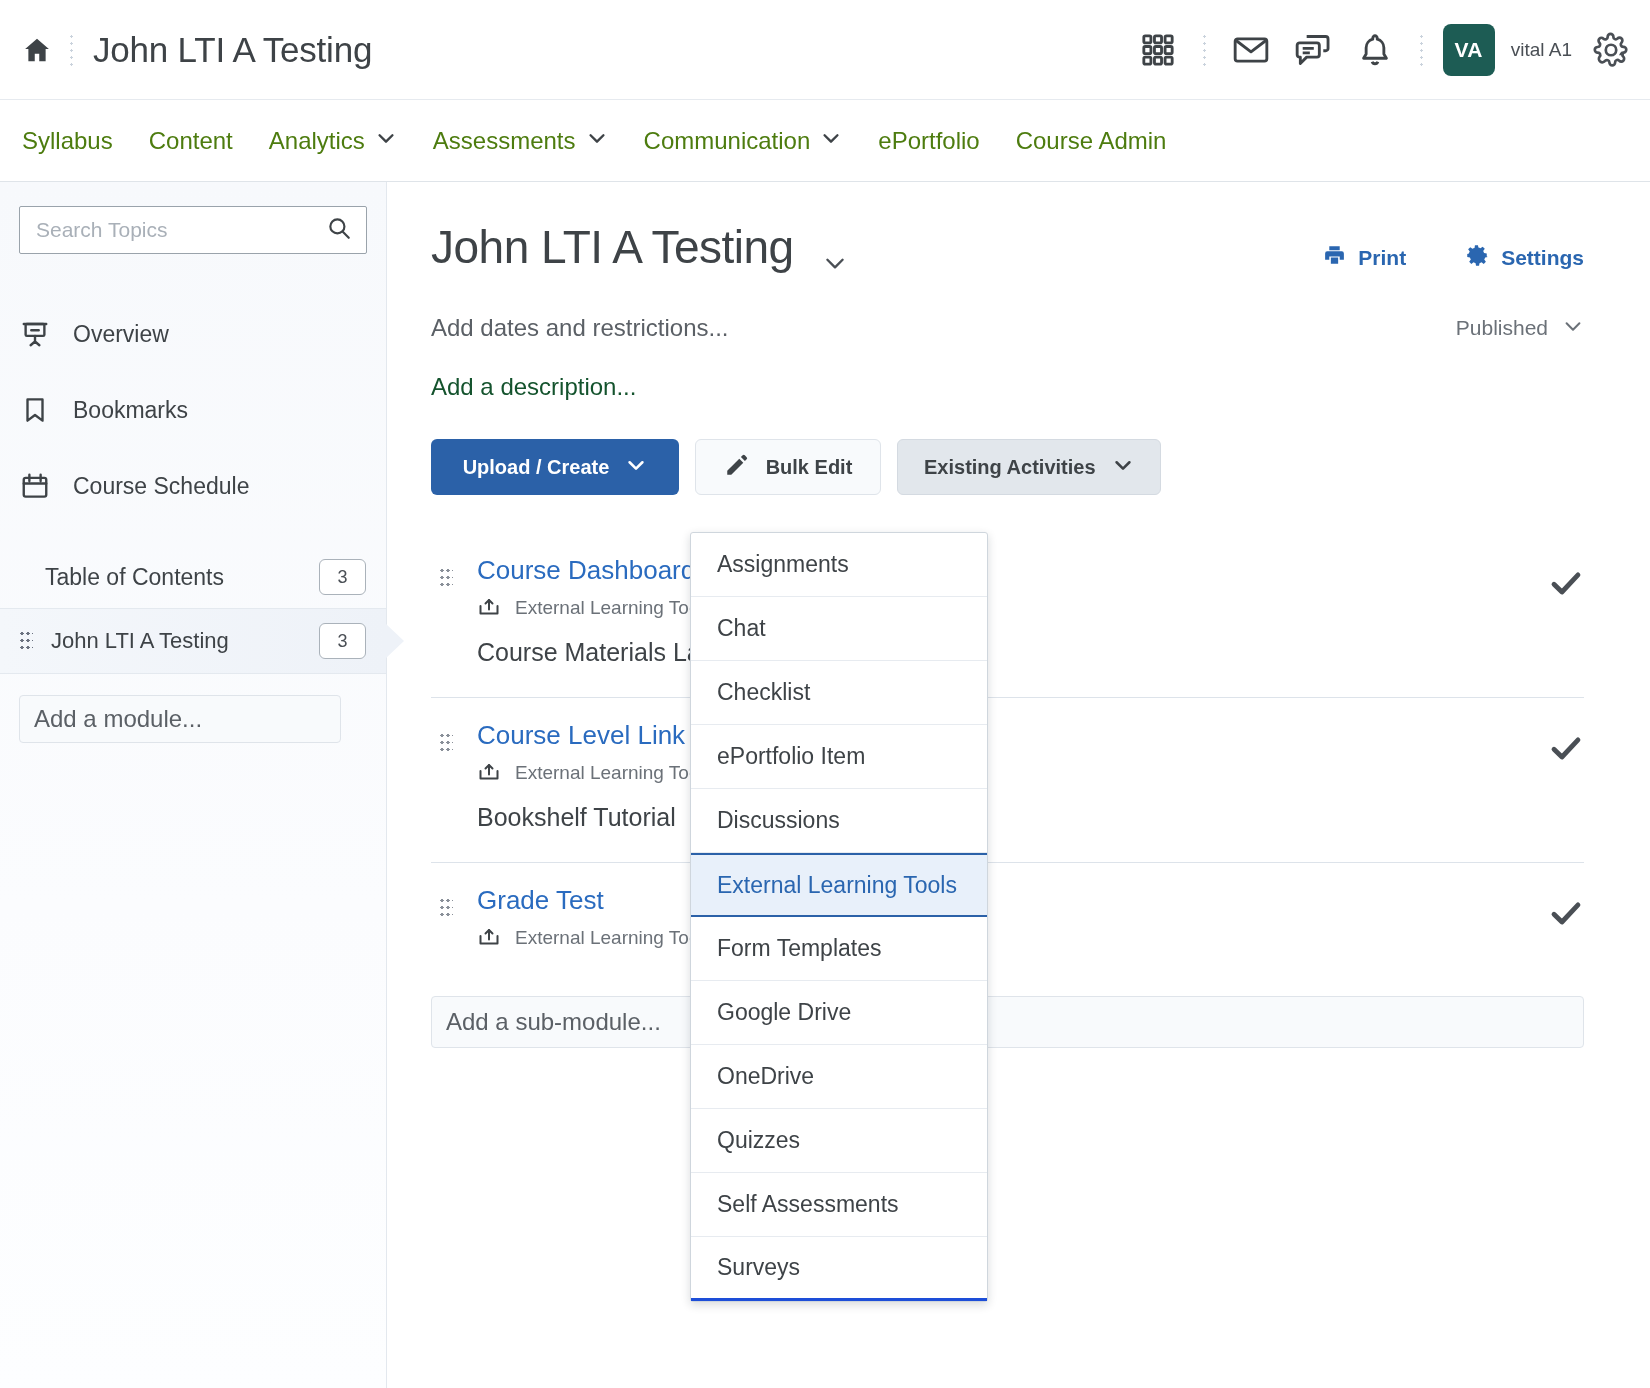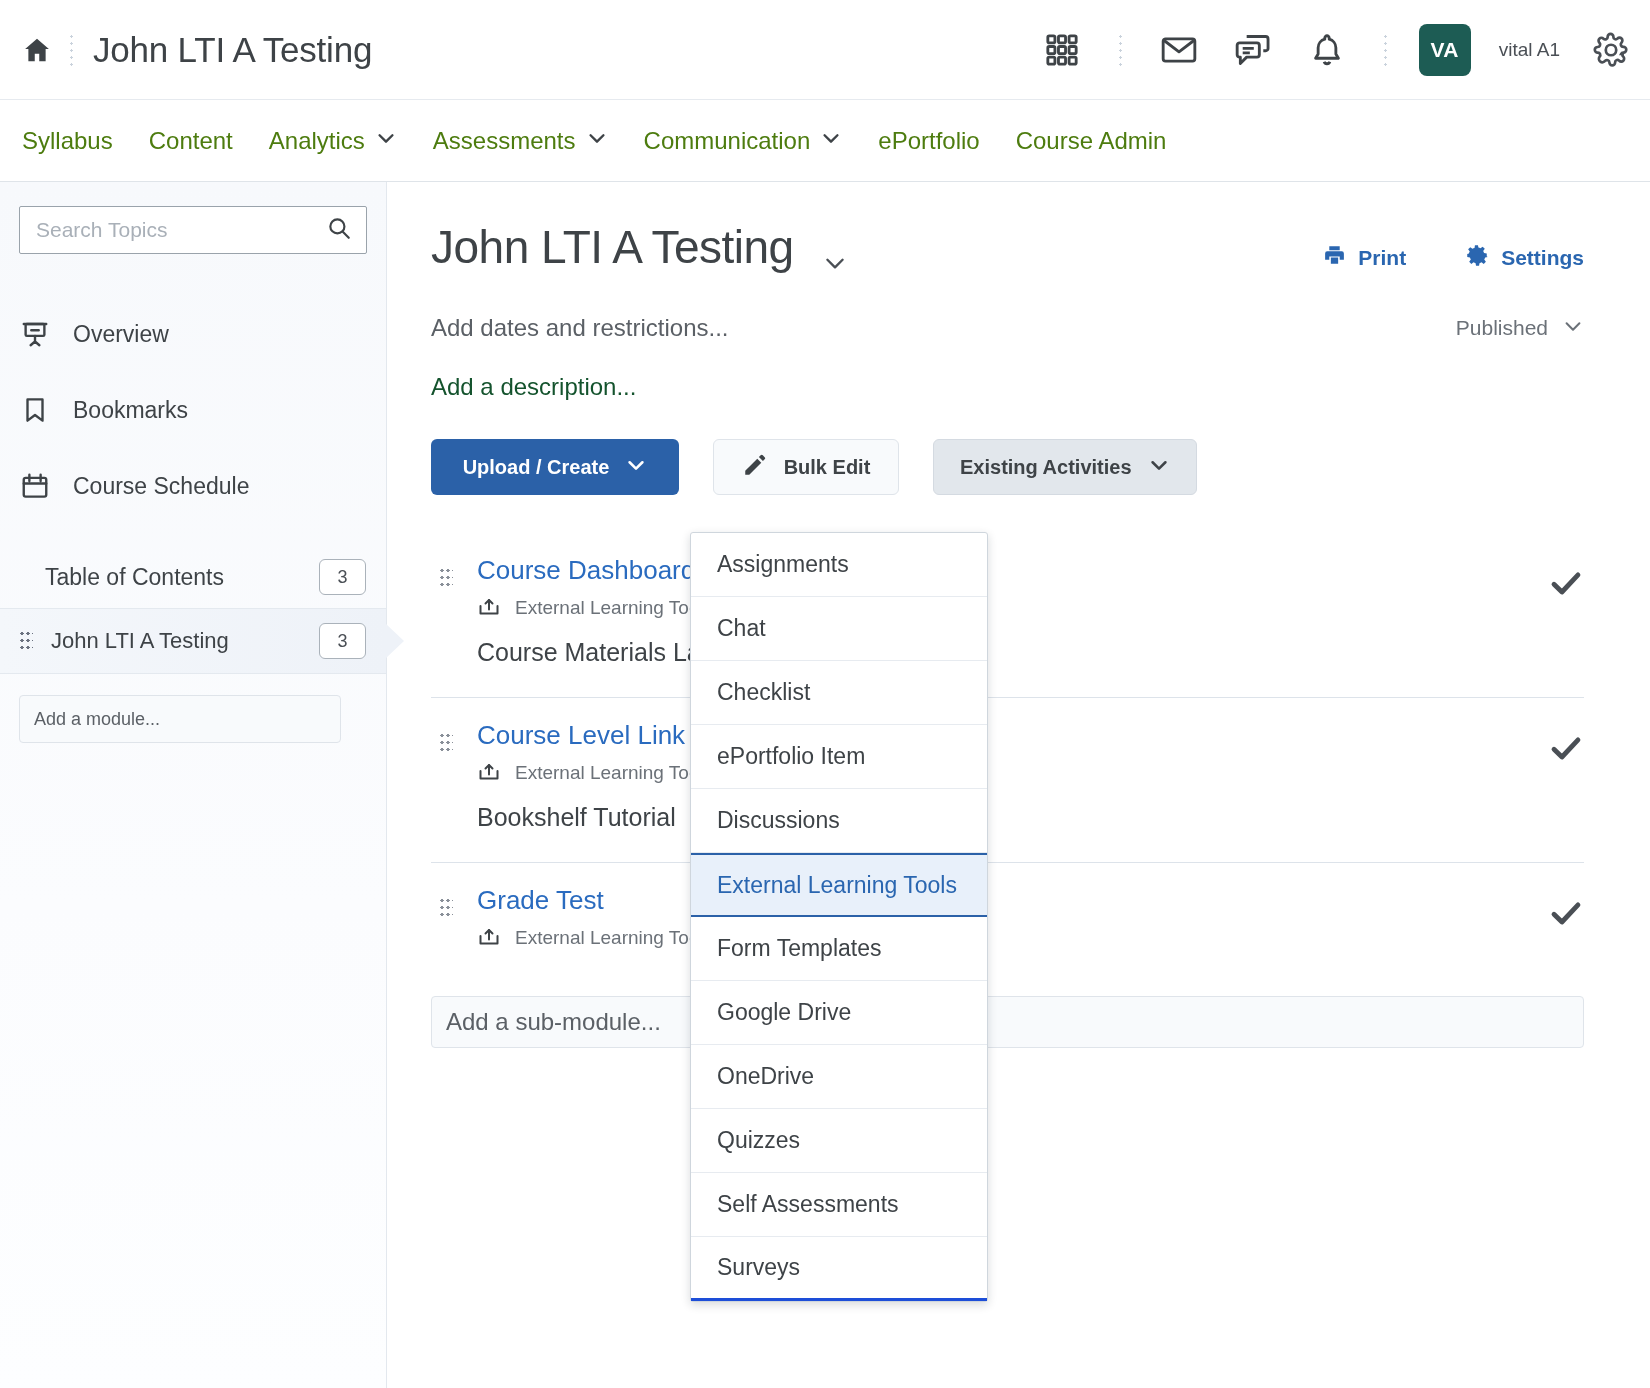--- a/index.html
+++ b/index.html
@@ -26,21 +26,21 @@
     width: 3px; height: 34px; margin: 0 20px 0 18px;
     background-image: radial-gradient(circle, #c9d2dc 1.3px, transparent 1.4px);
     background-size: 3px 7px;
     flex: 0 0 auto;
   }
   .course-title {
     font-size: 35px; font-weight: 400; color: #3e4347;
     letter-spacing: -0.2px; white-space: nowrap;
   }
   .topbar-right {
-    margin-left: auto; display: flex; align-items: center; gap: 12px;
+    margin-left: auto; display: flex; align-items: center; gap: 0;
   }
   .ticon {
     width: 62px; height: 62px; display: flex; align-items: center; justify-content: center;
     color: #3e4347;
   }
   .ticon svg { display: block; }
   .sep-dots {
     width: 3px; height: 34px; margin: 0 14px;
     background-image: radial-gradient(circle, #c9d2dc 1.3px, transparent 1.4px);
     background-size: 3px 7px;
@@ -126,21 +126,21 @@
   .sb-module .arrow {
     position: absolute; right: -18px; top: 50%; transform: translateY(-50%);
     width: 0; height: 0;
     border-top: 18px solid transparent; border-bottom: 18px solid transparent;
     border-left: 19px solid #eef2f8;
   }
   .addmodule {
     margin: 21px 45px 0 19px; height: 48px;
     border: 1px solid #dfe4ea; border-radius: 4px; background: #f8fafc;
     display: flex; align-items: center; padding: 0 14px;
-    font-size: 18px; color: #5b6066;
+    font-size: 24px; color: #5b6066;
   }
 
   
   .main { flex: 1; position: relative; padding: 38px 66px 0 44px; overflow: hidden; }
   .main-title-row { display: flex; align-items: flex-start; }
   .main-title {
     font-size: 46px; font-weight: 400; color: #3e4347; letter-spacing: -0.5px;
     white-space: nowrap;
   }
   .title-chev { margin-left: 28px; margin-top: 30px; color: #4a4f55; }
@@ -154,21 +154,21 @@
   .muted-line {
     font-size: 24px; color: #5b6066; margin-top: 34px;
     display: flex; align-items: center;
   }
   .pub-state {
     margin-left: auto; display: flex; align-items: center; gap: 14px;
     font-size: 21px; color: #6b7178;
   }
   .desc-line { font-size: 24px; color: #14532d; margin-top: 31px; }
 
-  .btn-row { display: flex; align-items: center; gap: 34px; margin-top: 38px; }
+  .btn-row { display: flex; align-items: center; gap: 16px; margin-top: 38px; }
   .btn {
     height: 56px; border-radius: 6px; display: flex; align-items: center;
     gap: 16px; padding: 0 26px; font-size: 20px; font-weight: 700;
     white-space: nowrap;
   }
   .btn-primary { background: #2b61a8; color: #fff; min-width: 248px; justify-content: center; }
   .btn-grey { background: #e2e7ec; color: #3e4347; border: 1px solid #d4dae1; min-width: 258px; justify-content: center; }
   .btn-light { background: #f8fafc; color: #3e4347; border: 1px solid #dfe4ea; min-width: 186px; justify-content: center; }
 
   

